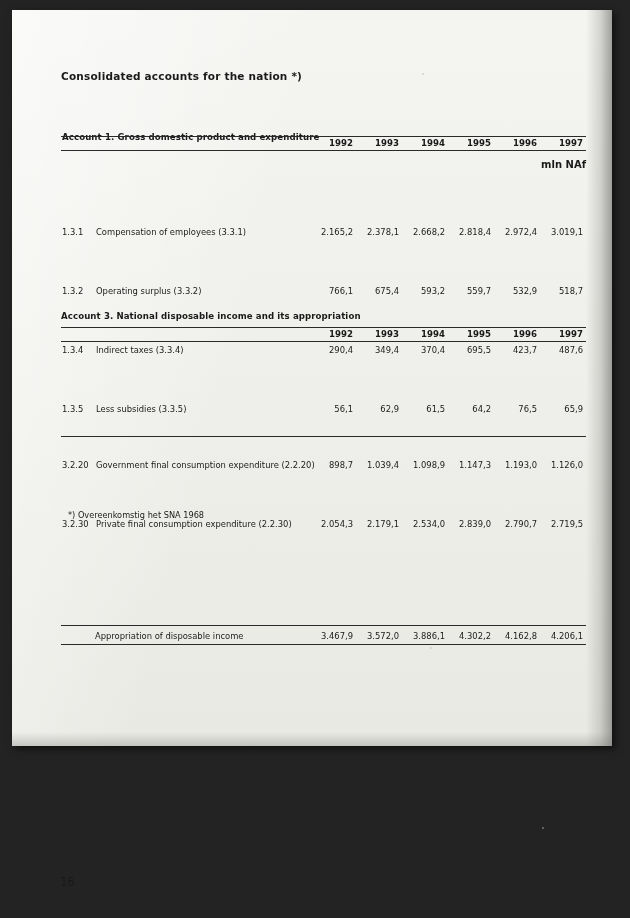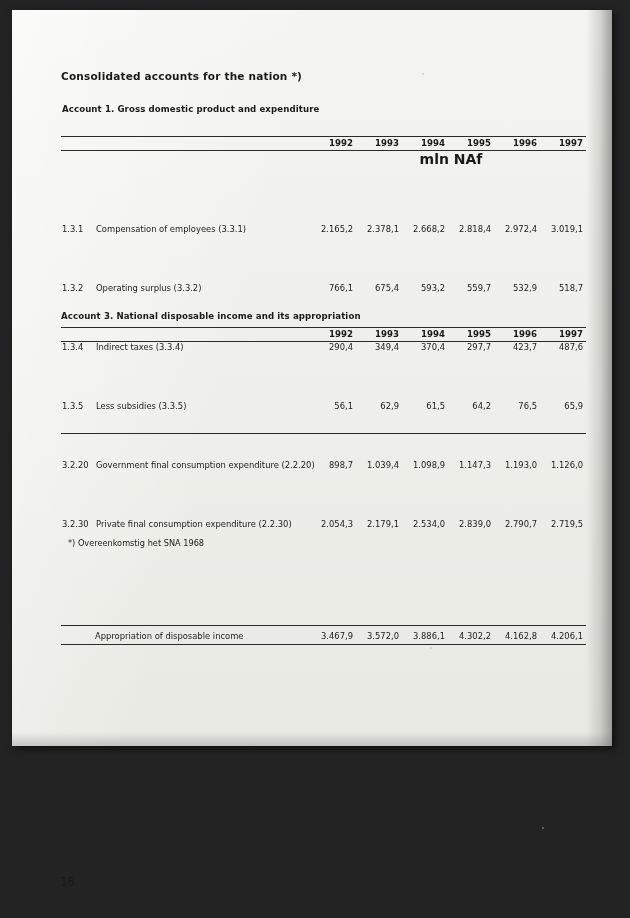--- a/index.html
+++ b/index.html
@@ -74,21 +74,21 @@
     letter-spacing: 0.2px;
     white-space: nowrap;
   }
   .account-title {
     position: absolute;
     font-size: 8.6px;
     font-weight: bold;
     letter-spacing: 0.1px;
     white-space: nowrap;
   }
-  #acct1-title { left: 50px; top: 94px; }
+  #acct1-title { left: 50px; top: 122px; }
   #acct3-title { left: 49px; top: 301px; }
 
   
   .table-block {
     position: absolute;
     left: 49px;
     width: 525px;
   }
   #table1 { top: 126px; }
   #table3 { top: 317px; }
@@ -121,24 +121,25 @@
     text-align: right;
     padding: 1px 3px 2px 0;
     border-bottom: 1.1px solid #2a2a2a;
     margin-top: 18px;
   }
   tr.hdr th.lbl {
     border-bottom: 1.1px solid #2a2a2a;
   }
 
   tr.unit td {
-    font-size: 14px;
+    font-size: 10px;
     font-weight: bold;
+    padding-top: 8px;
     padding-bottom: 1px;
-    text-align: center;
+    text-align: right;
   }
   tr.unit td.unit-cell {
     padding-left: 6px;
   }
 
   tr.spacer td {
     height: 8px;
     font-size: 0;
     line-height: 0;
   }
@@ -186,21 +187,21 @@
   }
   tr.total td.lbl {
     text-align: left;
     padding-left: 34px;
   }
 
   
   .footnote {
     position: absolute;
     left: 56px;
-    top: 528px;
+    top: 500px;
     font-size: 8.2px;
     white-space: nowrap;
   }
   .page-number {
     position: absolute;
     left: 48px;
     top: 865px;
     font-size: 12px;
     font-family: "DejaVu Sans Mono", monospace;
   }
@@ -277,21 +278,21 @@
             <td>593,2</td>
             <td>559,7</td>
             <td>532,9</td>
             <td>518,7</td>
           </tr>
           <tr class="data">
             <td class="lbl"><span class="code">1.3.4</span><span>Indirect taxes (3.3.4)</span></td>
             <td>290,4</td>
             <td>349,4</td>
             <td>370,4</td>
-            <td>297,7</td>
+            <td>695,5</td>
             <td>423,7</td>
             <td>487,6</td>
           </tr>
           <tr class="data">
             <td class="lbl"><span class="code">1.3.5</span><span>Less subsidies (3.3.5)</span></td>
             <td>56,1</td>
             <td>62,9</td>
             <td>61,5</td>
             <td>64,2</td>
             <td>76,5</td>

